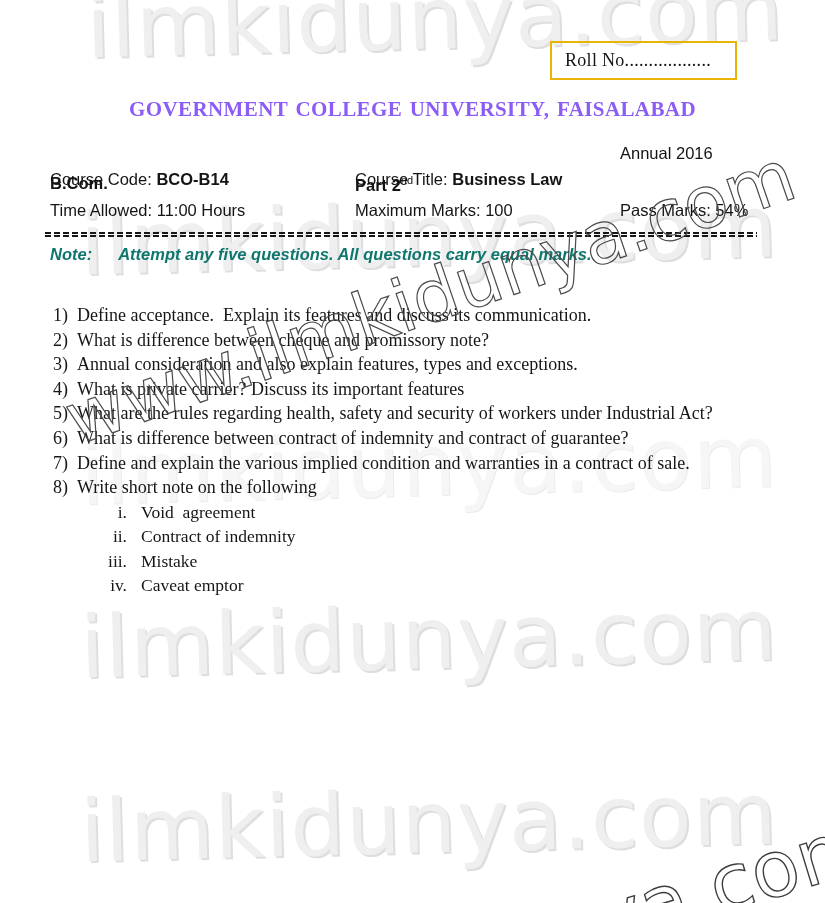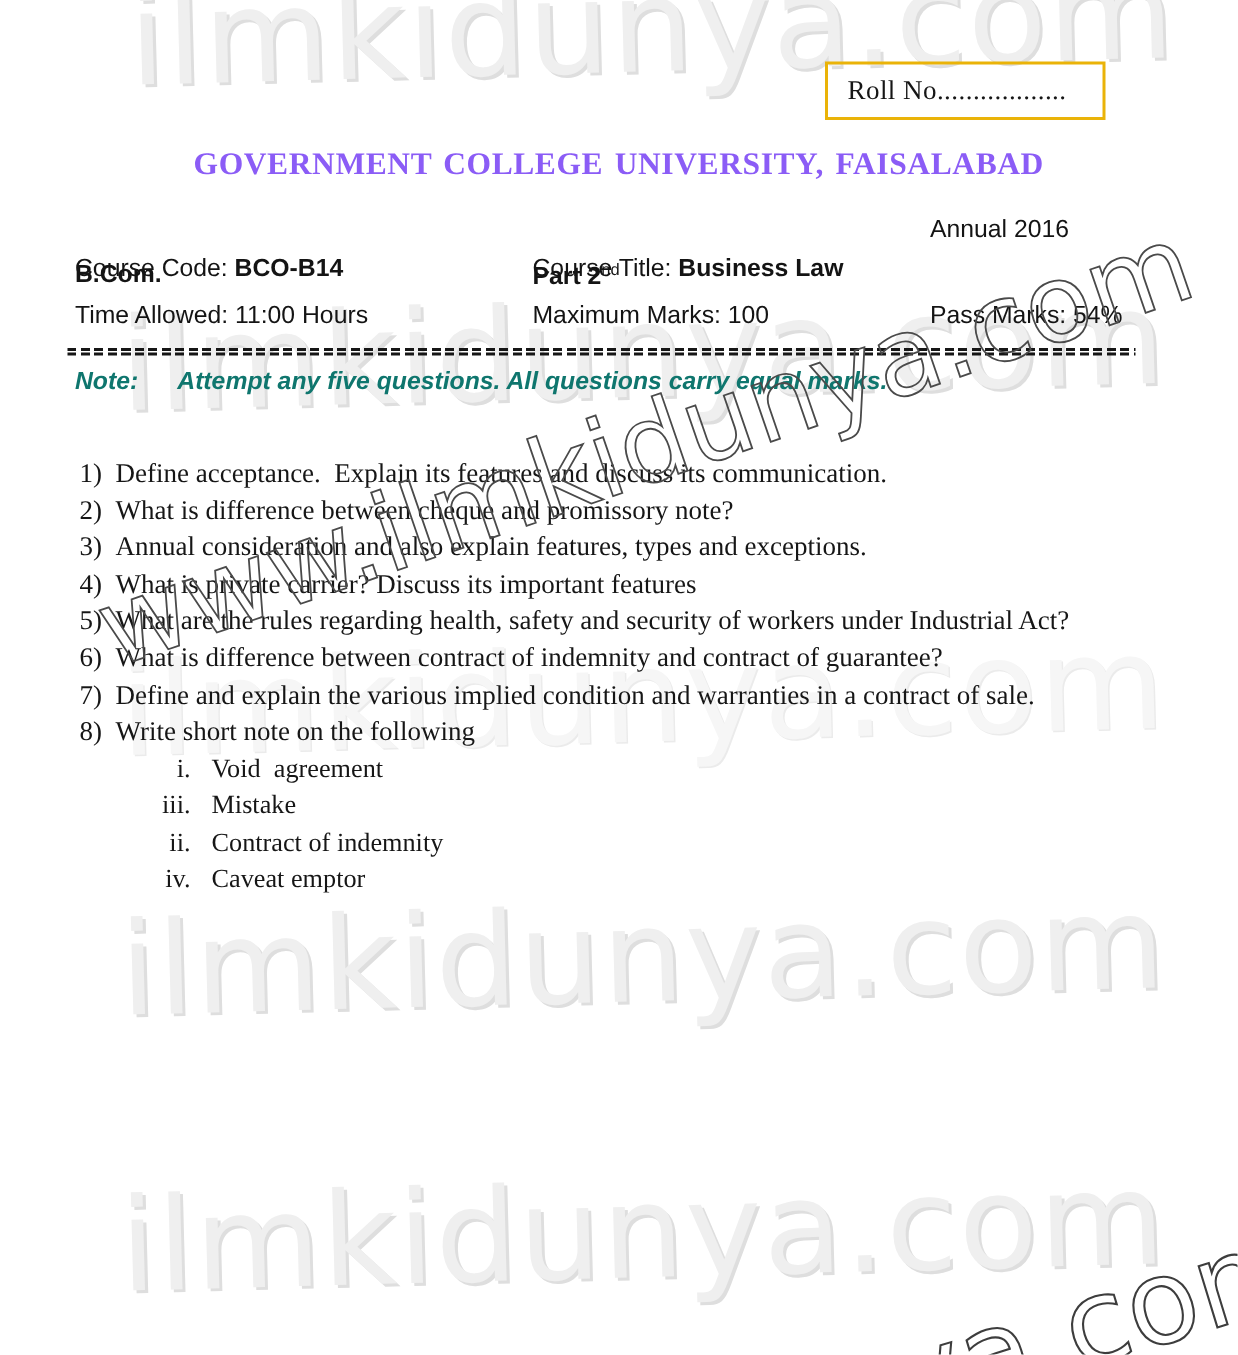--- a/index.html
+++ b/index.html
@@ -188,21 +188,21 @@
     <div class="q-row"><span class="q-num">3)</span><span class="q-text">Annual consideration and also explain features, types and exceptions.</span></div>
     <div class="q-row"><span class="q-num">4)</span><span class="q-text">What is private carrier? Discuss its important features</span></div>
     <div class="q-row"><span class="q-num">5)</span><span class="q-text">What are the rules regarding health, safety and security of workers under Industrial Act?</span></div>
     <div class="q-row"><span class="q-num">6)</span><span class="q-text">What is difference between contract of indemnity and contract of guarantee?</span></div>
     <div class="q-row"><span class="q-num">7)</span><span class="q-text">Define and explain the various implied condition and warranties in a contract of sale.</span></div>
     <div class="q-row"><span class="q-num">8)</span><span class="q-text">Write short note on the following</span></div>
   </div>
 
   <div class="subquestions">
     <div class="sq-row"><span class="sq-num">i.</span><span class="sq-text">Void  agreement</span></div>
+    <div class="sq-row"><span class="sq-num">ii.</span><span class="sq-text">Contract of indemnity</span></div>
     <div class="sq-row"><span class="sq-num">iii.</span><span class="sq-text">Mistake</span></div>
-    <div class="sq-row"><span class="sq-num">ii.</span><span class="sq-text">Contract of indemnity</span></div>
     <div class="sq-row"><span class="sq-num">iv.</span><span class="sq-text">Caveat emptor</span></div>
   </div>
 
 </div>
 
 <div class="wm-outline wm-diag-main">www.ilmkidunya.com</div>
 <div class="wm-outline wm-diag-corner">www.ilmkidunya.com</div>
 
 </body></html>

